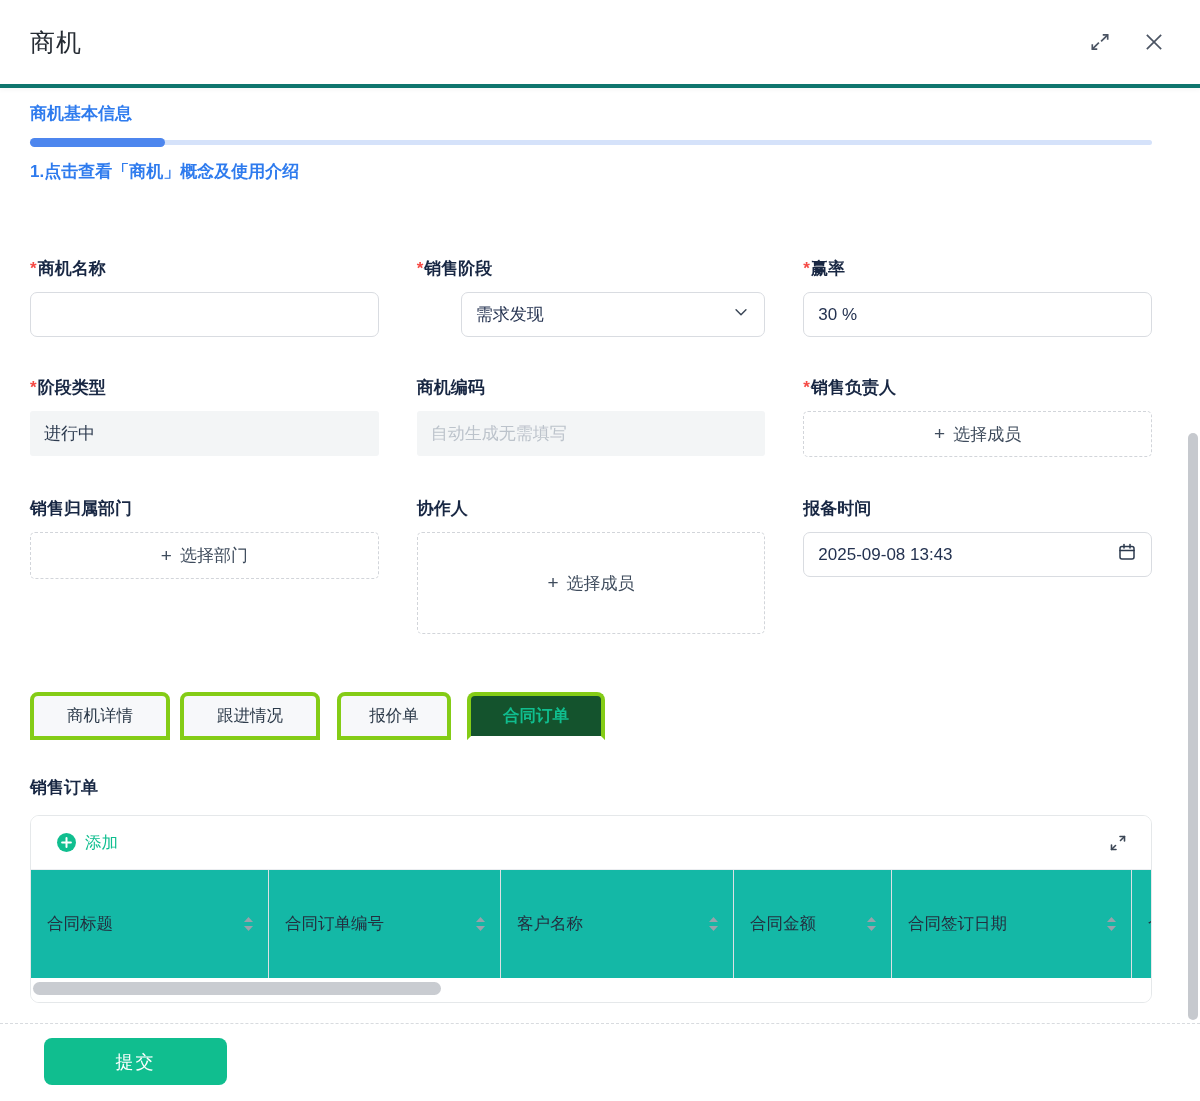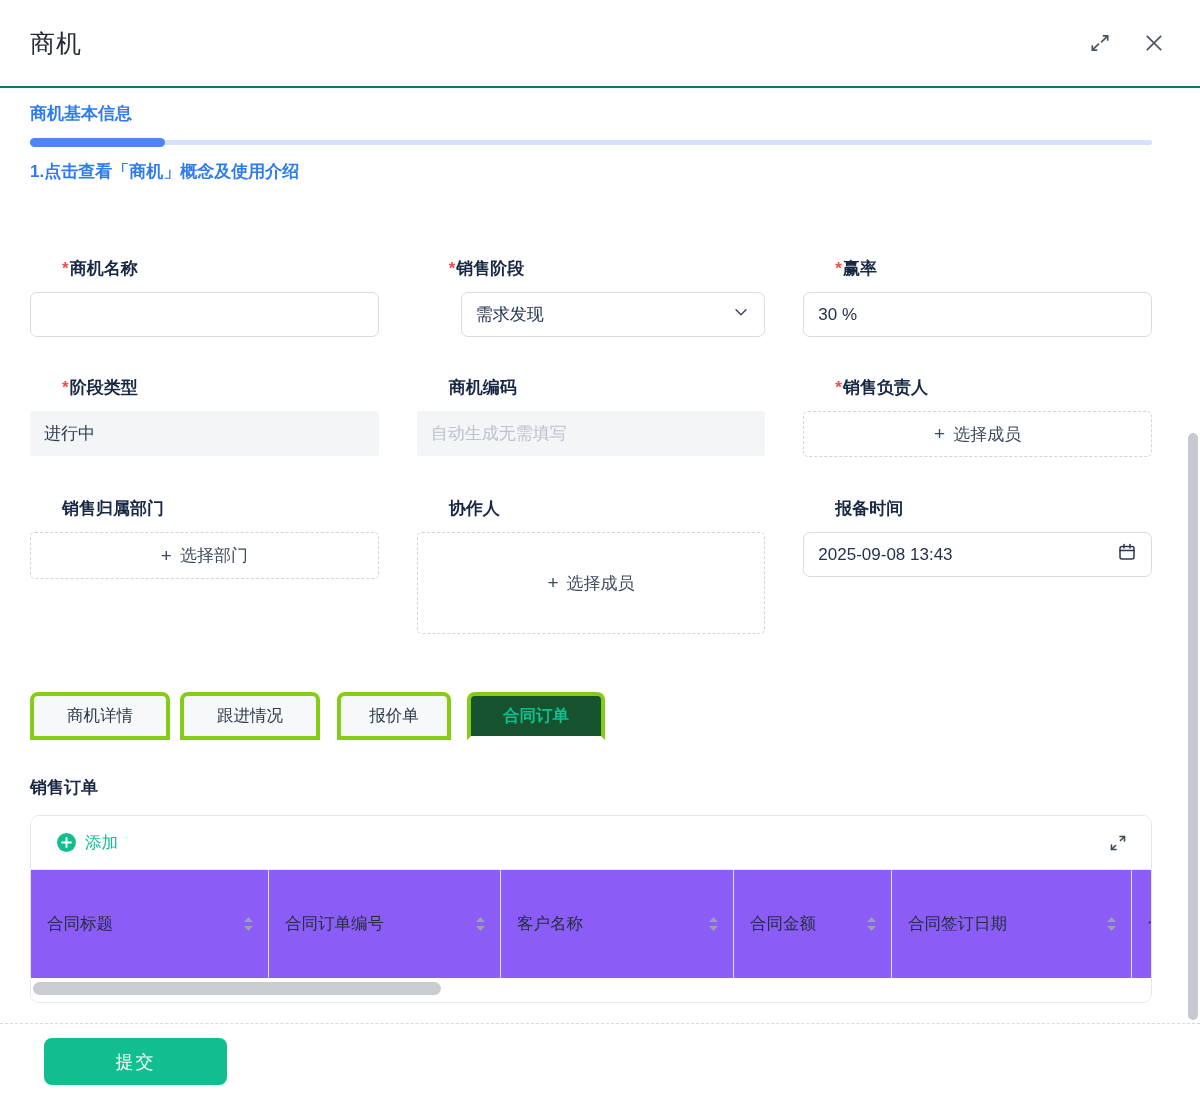--- a/index.html
+++ b/index.html
@@ -1,21 +1,21 @@
 <!DOCTYPE html>
 <html><head>
 <meta charset="utf-8">
 <style>
   * { margin:0; padding:0; box-sizing:border-box; }
   html,body { width:1200px; height:1101px; background:#fff; overflow:hidden;
     font-family:"Liberation Sans","DejaVu Sans",sans-serif; color:#1c2b45; }
 
   
   .dlg-header { height:88px; display:flex; align-items:center; padding:0 34px 0 30px;
-    border-bottom:2px solid #0f766e; box-shadow:0 2px 5px rgba(30,40,60,.04); }
+    border-bottom:4px solid #0f766e; box-shadow:0 2px 5px rgba(30,40,60,.04); }
   .dlg-title { font-size:25px; font-weight:500; color:#252b33; letter-spacing:1px; }
   .dlg-header .spacer { flex:1; }
   .hdr-icon { width:24px; height:24px; display:flex; align-items:center; justify-content:center;
     cursor:pointer; margin-left:30px; }
   .hdr-icon svg { stroke:#4b5463; }
 
   
   .content { padding:0 48px 0 30px; position:relative; }
   .step-title { margin-top:14px; font-size:17px; font-weight:bold; color:#2e7bee; }
   .progress { position:relative; height:9px; margin-top:13px; }
@@ -23,21 +23,21 @@
     background:#d5e2fa; border-radius:3px; }
   .progress .fill { position:absolute; left:0; top:0; height:9px; width:12%;
     background:#4d86ee; border-radius:5px; }
   .intro-link { margin-top:13px; font-size:17px; font-weight:bold; color:#2e7bee; cursor:pointer; }
 
   
   .form-row { display:grid; grid-template-columns:repeat(3,1fr); column-gap:38px; }
   .form-row.r1 { margin-top:74px; }
   .form-row.r2 { margin-top:39px; }
   .form-row.r3 { margin-top:40px; align-items:start; }
-  .f-label { font-size:17px; font-weight:bold; color:#182743; margin-bottom:12px;margin-left:32px; }
+  .f-label { font-size:17px; font-weight:bold; color:#182743; margin-bottom:12px; }
   .req { color:#f54a45; margin-right:1px; font-weight:bold; }
   .ctl { height:45px; border:1px solid #d9dce1; border-radius:7px; display:flex;
     align-items:center; padding:0 14px; font-size:17px; color:#243250; background:#fff; }
   .ctl.select { justify-content:space-between; cursor:pointer;margin-left:44px; }
   .ctl input { border:none; outline:none; width:100%; font-size:17px; color:#243250;
     font-family:inherit; background:transparent; }
   .ctl input::placeholder { color:#bcc3cb; }
   .ctl.disabled { background:#f3f5f6; border:none; border-radius:3px; color:#2c3a4e; }
   .ctl.disabled.ph { color:#bcc3cb; }
   .dashed { border:1px dashed #d2d5da; border-radius:5px; display:flex; align-items:center;
@@ -61,21 +61,21 @@
 
   
   .orders-heading { margin-top:36px; font-size:17px; font-weight:bold; color:#182743; }
   .orders-card { margin-top:16px; border:1px solid #e5e8ea; border-radius:9px; overflow:hidden; }
   .tbl-toolbar { height:54px; display:flex; align-items:center; padding:0 22px 0 25px;
     border-bottom:1px solid #ebedf0; background:#fff; }
   .add-btn { display:flex; align-items:center; cursor:pointer; }
   .add-btn .txt { color:#10be8f; font-size:16.5px; margin-left:8px; }
   .tbl-toolbar .spacer { flex:1; }
   .expand-tbl { width:22px; height:22px; display:flex; align-items:center; justify-content:center; cursor:pointer; }
-  .tbl-head { display:flex; height:108px; background:#8b5cf6; }
+  .tbl-head { display:flex; height:108px; background:#14b8a6; }
   .th { flex:0 0 auto; display:flex; align-items:center; padding:0 14px 0 16px;
     border-right:1px solid #dde0e4; font-size:16.5px; color:#232f3f; }
   .th .lbl { flex:1; white-space:nowrap; overflow:hidden; }
   .th.c0 { width:238px; } .th.c1 { width:233px; } .th.c2 { width:232px; }
   .th.c3 { width:158px;gap:36px; } .th.c4 { width:240px; } .th.c5 { width:200px; border-right:none; }
   .sort { margin-left:6px; flex:0 0 auto; cursor:pointer; display:flex; }
   .hscroll { height:24px; position:relative; background:#fff; }
   .hscroll .thumb { position:absolute; left:2px; top:4px; width:408px; height:13px;
     border-radius:7px; background:#c9ccd1; cursor:pointer; }
 

